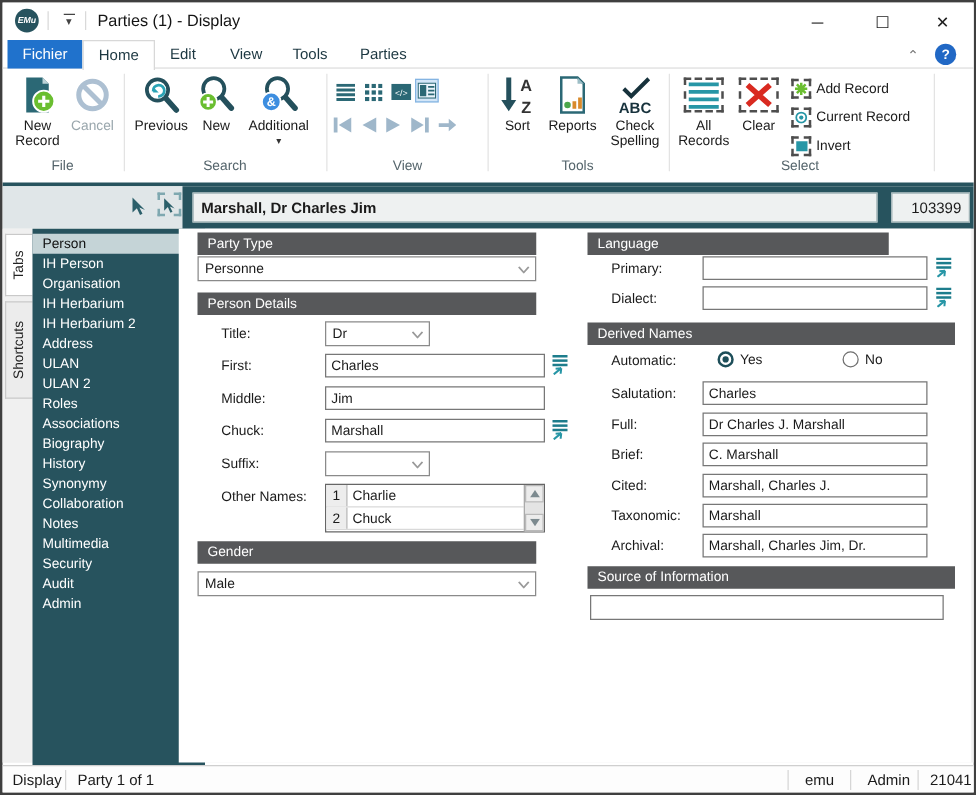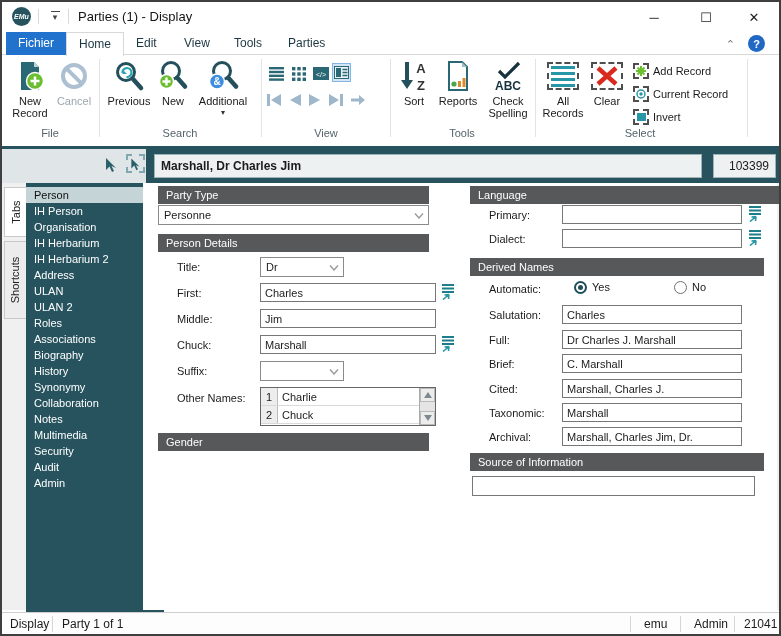--- a/index.html
+++ b/index.html
@@ -459,22 +459,28 @@
             </div>
           <div class="gsbtn" style="bottom:0">
             <svg width="8" height="6" viewBox="0 0 8 6">
                 <path d="M4 6 L0 0 H8 z" fill="#7c8a8f"></path>
               </svg>
             </div>
         </div>
       </div>
 
       <div class="hdrbar" style="left:15px;top:250px;width:271px">Gender</div>
-
-      <div class="hdrbar" style="left:327px;top:3px;width:310px">Language</div>
+      <div class="dd" style="left:15px;top:274px;width:271px">
+        <span class="val">Male</span>
+        <svg class="chev" width="10" height="6" viewBox="0 0 10 6">
+          <path d="M1 0.5 L5 5 L9 0.5" fill="none" stroke="#9a9a9a" stroke-width="1.4"></path>
+          </svg>
+      </div>
+
+      <div class="hdrbar" style="left:327px;top:3px;width:241px">Language</div>
 
       <div class="flbl" style="left:334px;top:26px">Primary:</div>
       <div class="fld" style="left:419px;top:22px;width:180px"></div>
       <svg class="attach" style="left:605px;top:23px" viewBox="0 0 15 16">
         <rect x="1" y="0" width="12" height="2" fill="#1d7d8c"></rect>
           <rect x="1" y="3.5" width="12" height="2" fill="#1d7d8c"></rect>
         <rect x="1" y="7" width="12" height="2" fill="#1d7d8c"></rect>
         <path d="M2 15.5 L8 10.5 M8 10.5 l-4.5 0.5 M8 10.5 l-0.5 4.5" stroke="#2796a6" stroke-width="1.6"></path>
         </svg>
 

